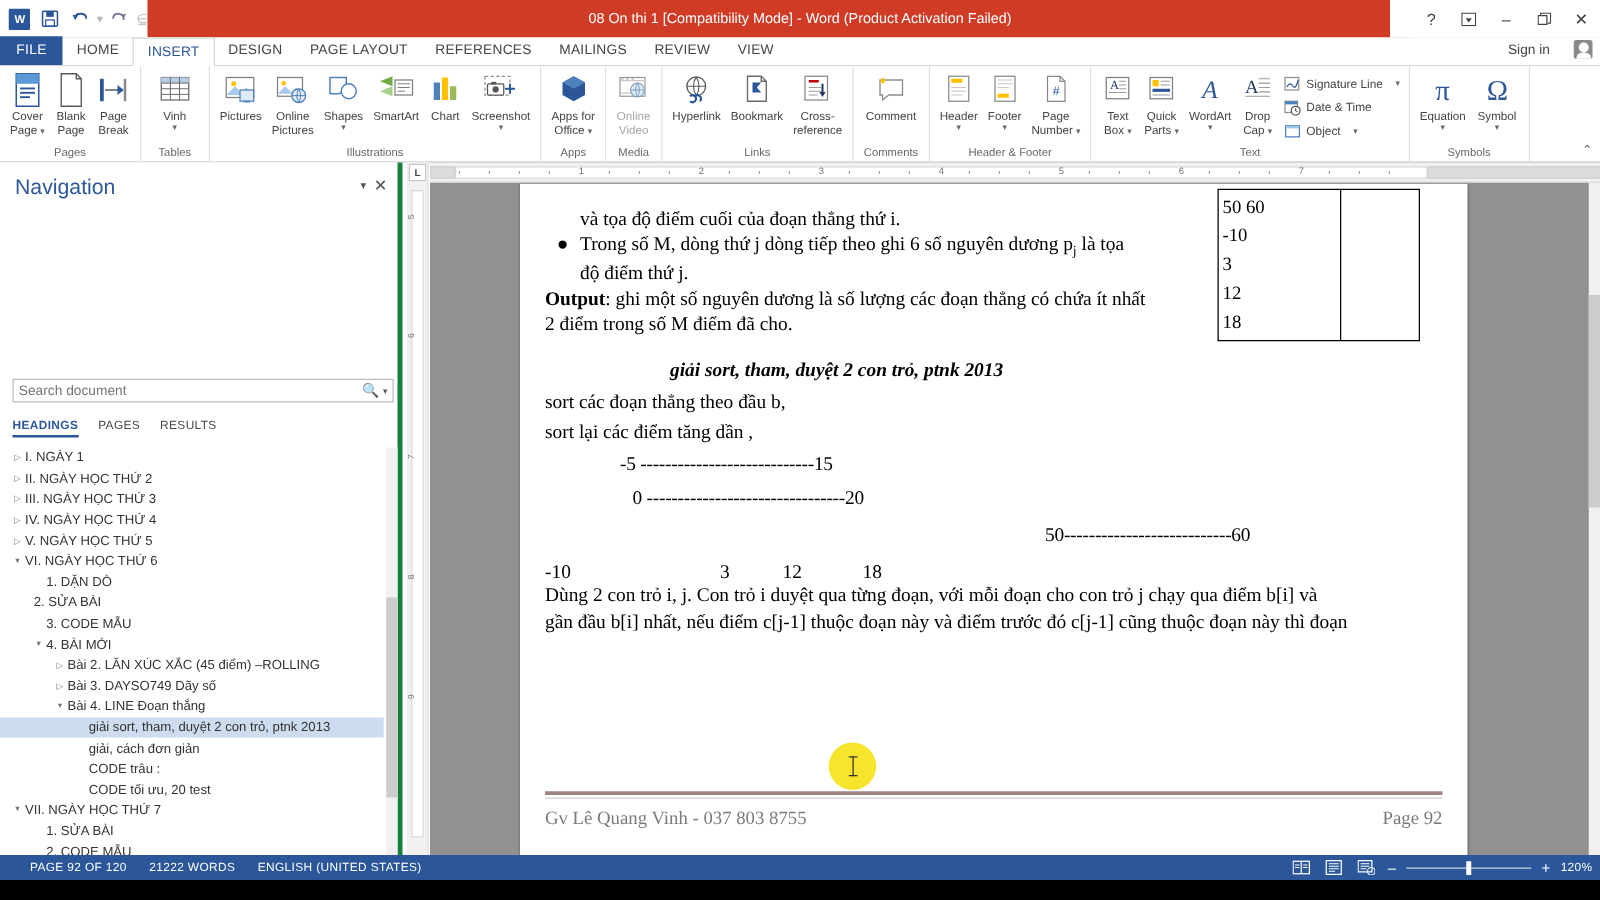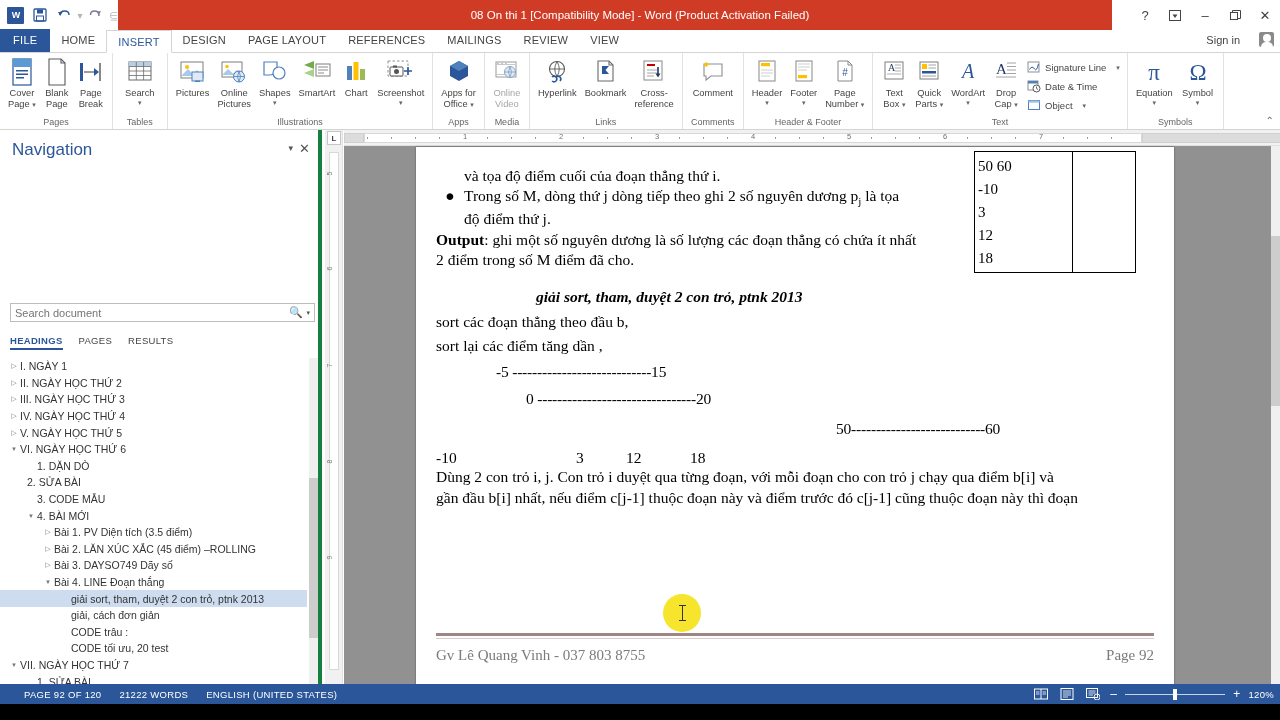--- a/index.html
+++ b/index.html
@@ -303,21 +303,21 @@
     <div class="rgroup">
       <div class="rgroup-items">
         <div class="btn" style="min-width:46px">
           <span class="ico">
             <svg width="28" height="26" viewBox="0 0 28 26">
                 <rect x="3" y="3" width="22" height="18" fill="#fff" stroke="#6b6b6b" stroke-width="1"></rect>
                 <rect x="3" y="3" width="22" height="4.5" fill="#b9cde5"></rect>
                 <path d="M10.3 3 V21 M17.6 3 V21 M3 12 H25 M3 16.5 H25 M3 7.5 H25" stroke="#6b6b6b" stroke-width=".8"></path>
               </svg>
           </span>
-          <span class="lbl">Search</span>
+          <span class="lbl">Vinh</span>
           <span class="caret">▾</span>
         </div>
       </div>
       <div class="rgroup-label">Tables</div>
     </div>
 
     <div class="rgroup">
       <div class="rgroup-items">
         <div class="btn">
           <span class="ico">
@@ -673,24 +673,20 @@
           <span class="tri"></span>
           <span>2. SỬA BÀI</span>
         </div>
         <div class="nav-item" style="padding-left: 25px;">
           <span class="tri"></span>
           <span>3. CODE MẪU</span>
         </div>
         <div class="nav-item" style="padding-left: 25px;">
           <span class="tri" style="font-size: 6px;">▼</span>
           <span>4. BÀI MỚI</span>
-        </div>
-        <div class="nav-item" style="padding-left: 42px;">
-          <span class="tri">▷</span>
-          <span>Bài 1. PV Diện tích (3.5 điểm)</span>
         </div>
         <div class="nav-item" style="padding-left: 42px;">
           <span class="tri">▷</span>
           <span>Bài 2. LĂN XÚC XẮC (45 điểm) –ROLLING</span>
         </div>
         <div class="nav-item" style="padding-left: 42px;">
           <span class="tri">▷</span>
           <span>Bài 3. DAYSO749 Dãy số</span>
         </div>
         <div class="nav-item" style="padding-left: 42px;">
@@ -784,21 +780,21 @@
         <div class="hr-tick" style="left:767px"></div>
     </div>
 
     <div class="page">
       <div class="doctext" style="position:absolute; left:20px; top:0px; width:560px;">
         <p class="p" style="margin-left:28px; opacity:.25; font-size:14px;">&nbsp;</p>
         <p class="p" style="margin-left:28px;">và tọa độ điểm cuối của đoạn thẳng thứ i.</p>
         <div class="bullet-row">
           <span class="bullet-dot">●</span>
           <span>
-            <span>Trong số M, dòng thứ j dòng tiếp theo ghi 2 số nguyên dương p</span><span class="sub">j</span><span> là tọa</span>
+            <span>Trong số M, dòng thứ j dòng tiếp theo ghi 6 số nguyên dương p</span><span class="sub">j</span><span> là tọa</span>
             <br><span>độ điểm thứ j.</span>
           </span>
         </div>
         <p class="p">
           <b>Output</b><span>: ghi một số nguyên dương là số lượng các đoạn thẳng có chứa ít nhất</span><br>
           <span>2 điểm trong số M điểm đã cho.</span>
         </p>
       </div>
 
       <div class="tbl">
@@ -810,21 +806,21 @@
           <div class="cell">18</div>
         </div>
         <div class="c2"></div>
       </div>
 
       <div class="doctext" style="position:absolute; left:20px; top:140px; width:718px;">
         <p class="p" style="margin-left:100px; font-weight:bold; font-style:italic;">giải sort, tham, duyệt 2 con trỏ, ptnk 2013</p>
         <p class="p" style="margin-top:4px;">sort các đoạn thẳng theo đầu b,</p>
         <p class="p" style="margin-top:4px;">sort lại các điểm tăng dần ,</p>
         <p class="p" style="margin-top:5px; margin-left:60px; letter-spacing:-0.2px;">-5 ----------------------------15</p>
-        <p class="p" style="margin-top:7px; margin-left:90px; letter-spacing:-0.2px;">0 --------------------------------20</p>
+        <p class="p" style="margin-top:7px; margin-left:70px; letter-spacing:-0.2px;">0 --------------------------------20</p>
         <p class="p" style="margin-top:9px; margin-left:400px; letter-spacing:-0.2px;">50---------------------------60</p>
         <div style="margin-top:8px; position:relative; height:22px;">
           <span style="position:absolute; left:0;">-10</span>
           <span style="position:absolute; left:140px;">3</span>
           <span style="position:absolute; left:190px;">12</span>
           <span style="position:absolute; left:254px;">18</span>
         </div>
       </div>
 
       <div class="doctext" style="position:absolute; left:20px; top:320px; width:716px;">

